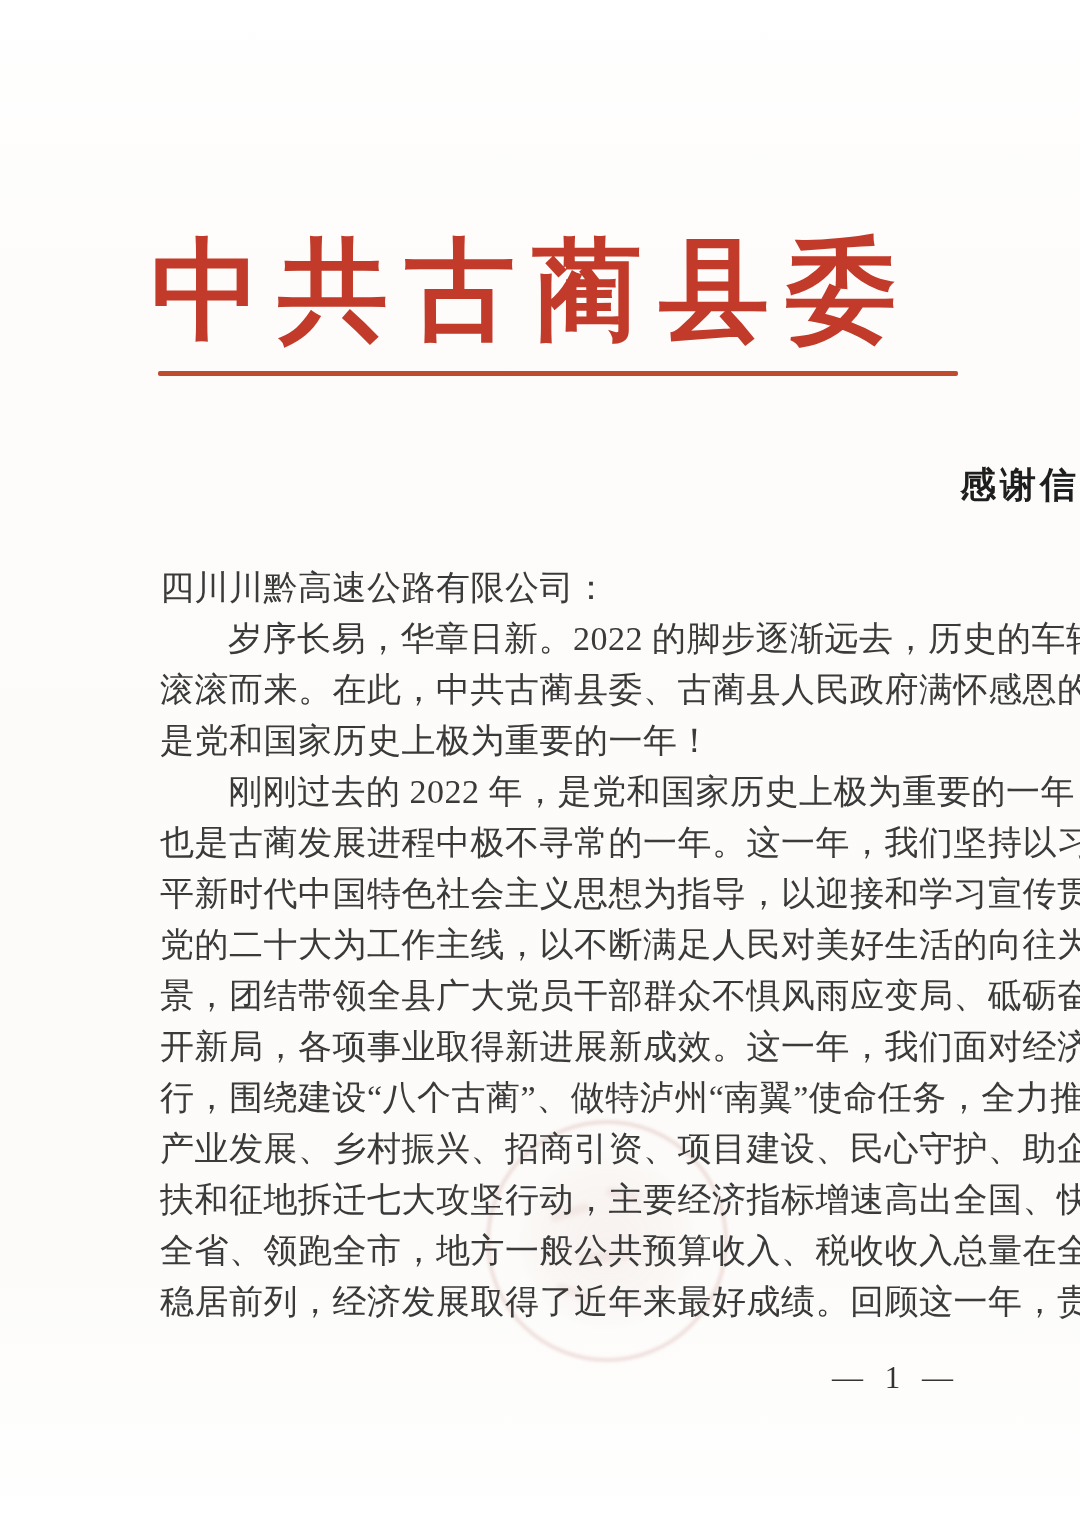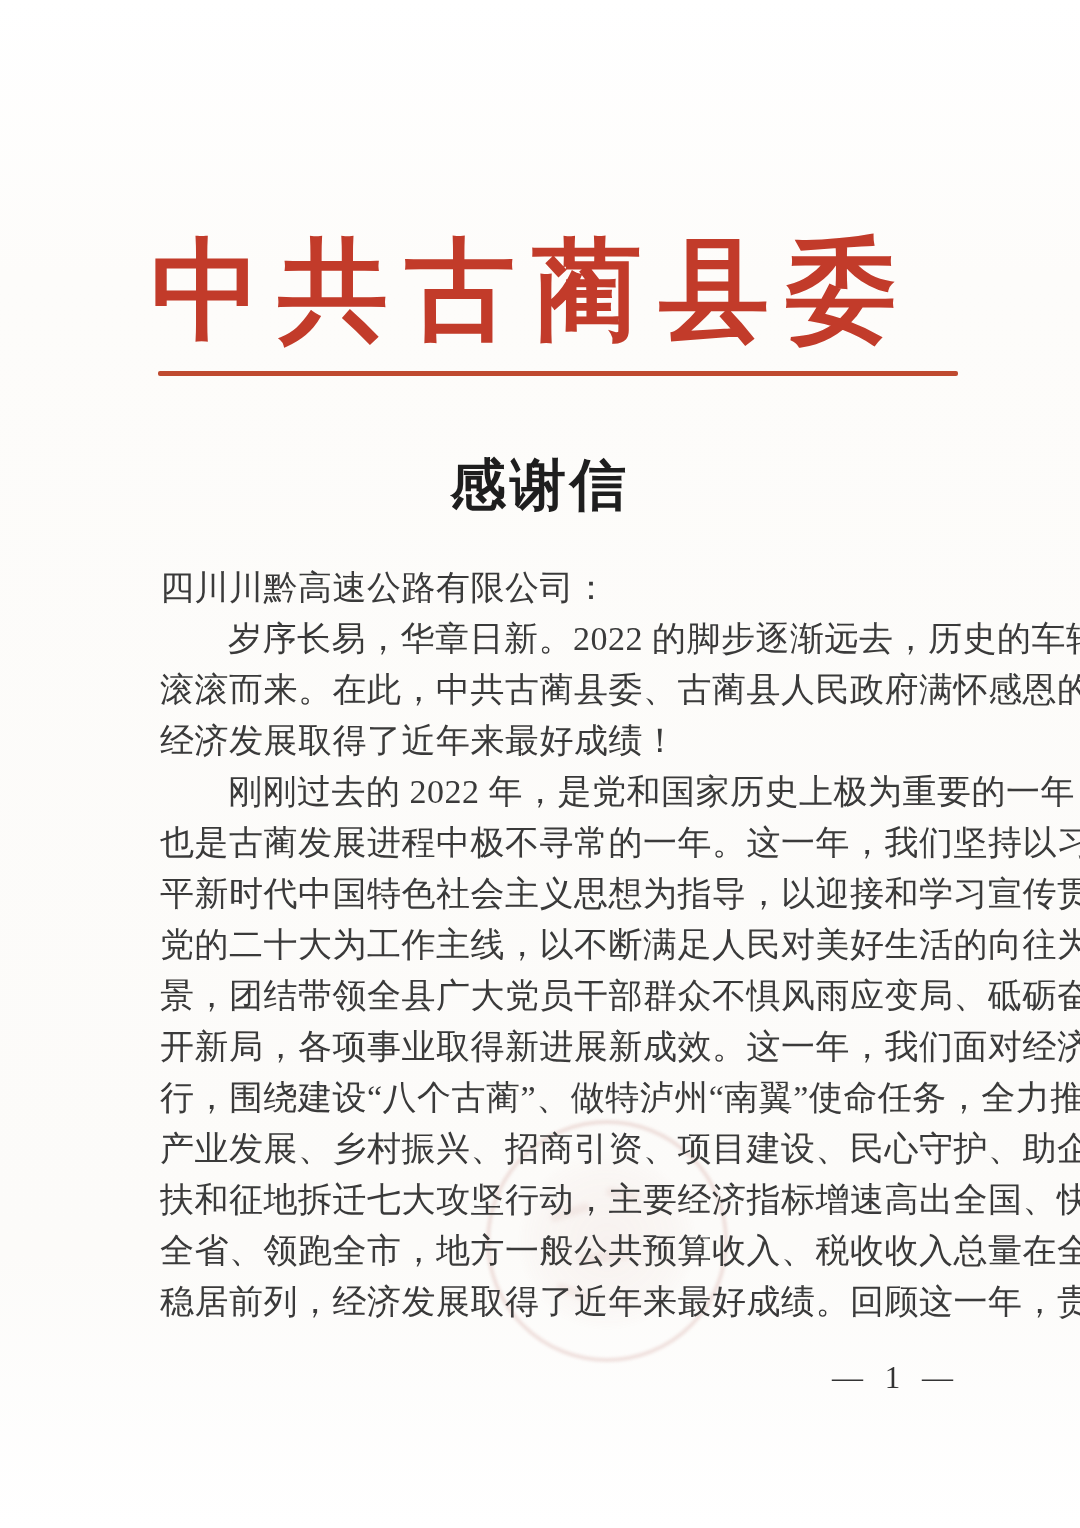--- a/index.html
+++ b/index.html
@@ -39,22 +39,22 @@
     top:371px;left:158px;
     width:800px;height:5px;
     background:var(--rule-red);
     border-radius:2px;
   }
   
   .doc-title{
     position:absolute;
     top:452px;left:0;width:100%;
     margin:0;
-    text-align:center;
-    font-size:56px;line-height:66px;
+    text-align:right;
+    font-size:36px;line-height:66px;
     font-weight:bold;
     letter-spacing:4px;
     color:var(--title-text);
   }
   
   .letter{
     position:absolute;
     top:562px;left:160px;width:800px;
     font-size:34px;
     color:var(--body-text);
@@ -121,21 +121,21 @@
 
   <div class="rule"></div>
 
   <h1 class="doc-title">感谢信</h1>
 
   <main class="letter">
     <div class="body-line greeting">四川川黔高速公路有限公司：</div>
     <div>
         <div class="body-line indent">岁序长易，华章日新。2022 的脚步逐渐远去，历史的车轮</div>
         <div class="body-line">滚滚而来。在此，中共古蔺县委、古蔺县人民政府满怀感恩的向</div>
-        <div class="body-line">经济发展取得了近年来最好成绩！</div>
+        <div class="body-line">是党和国家历史上极为重要的一年！</div>
         <div class="body-line indent">刚刚过去的 2022 年，是党和国家历史上极为重要的一年，</div>
         <div class="body-line">也是古蔺发展进程中极不寻常的一年。这一年，我们坚持以习近</div>
         <div class="body-line">平新时代中国特色社会主义思想为指导，以迎接和学习宣传贯彻</div>
         <div class="body-line">党的二十大为工作主线，以不断满足人民对美好生活的向往为愿</div>
         <div class="body-line">景，团结带领全县广大党员干部群众不惧风雨应变局、砥砺奋进</div>
         <div class="body-line">开新局，各项事业取得新进展新成效。这一年，我们面对经济下</div>
         <div class="body-line">行，围绕建设“八个古蔺”、做特泸州“南翼”使命任务，全力推进</div>
         <div class="body-line">产业发展、乡村振兴、招商引资、项目建设、民心守护、助企帮</div>
         <div class="body-line">扶和征地拆迁七大攻坚行动，主要经济指标增速高出全国、快于</div>
         <div class="body-line">全省、领跑全市，地方一般公共预算收入、税收收入总量在全省</div>

